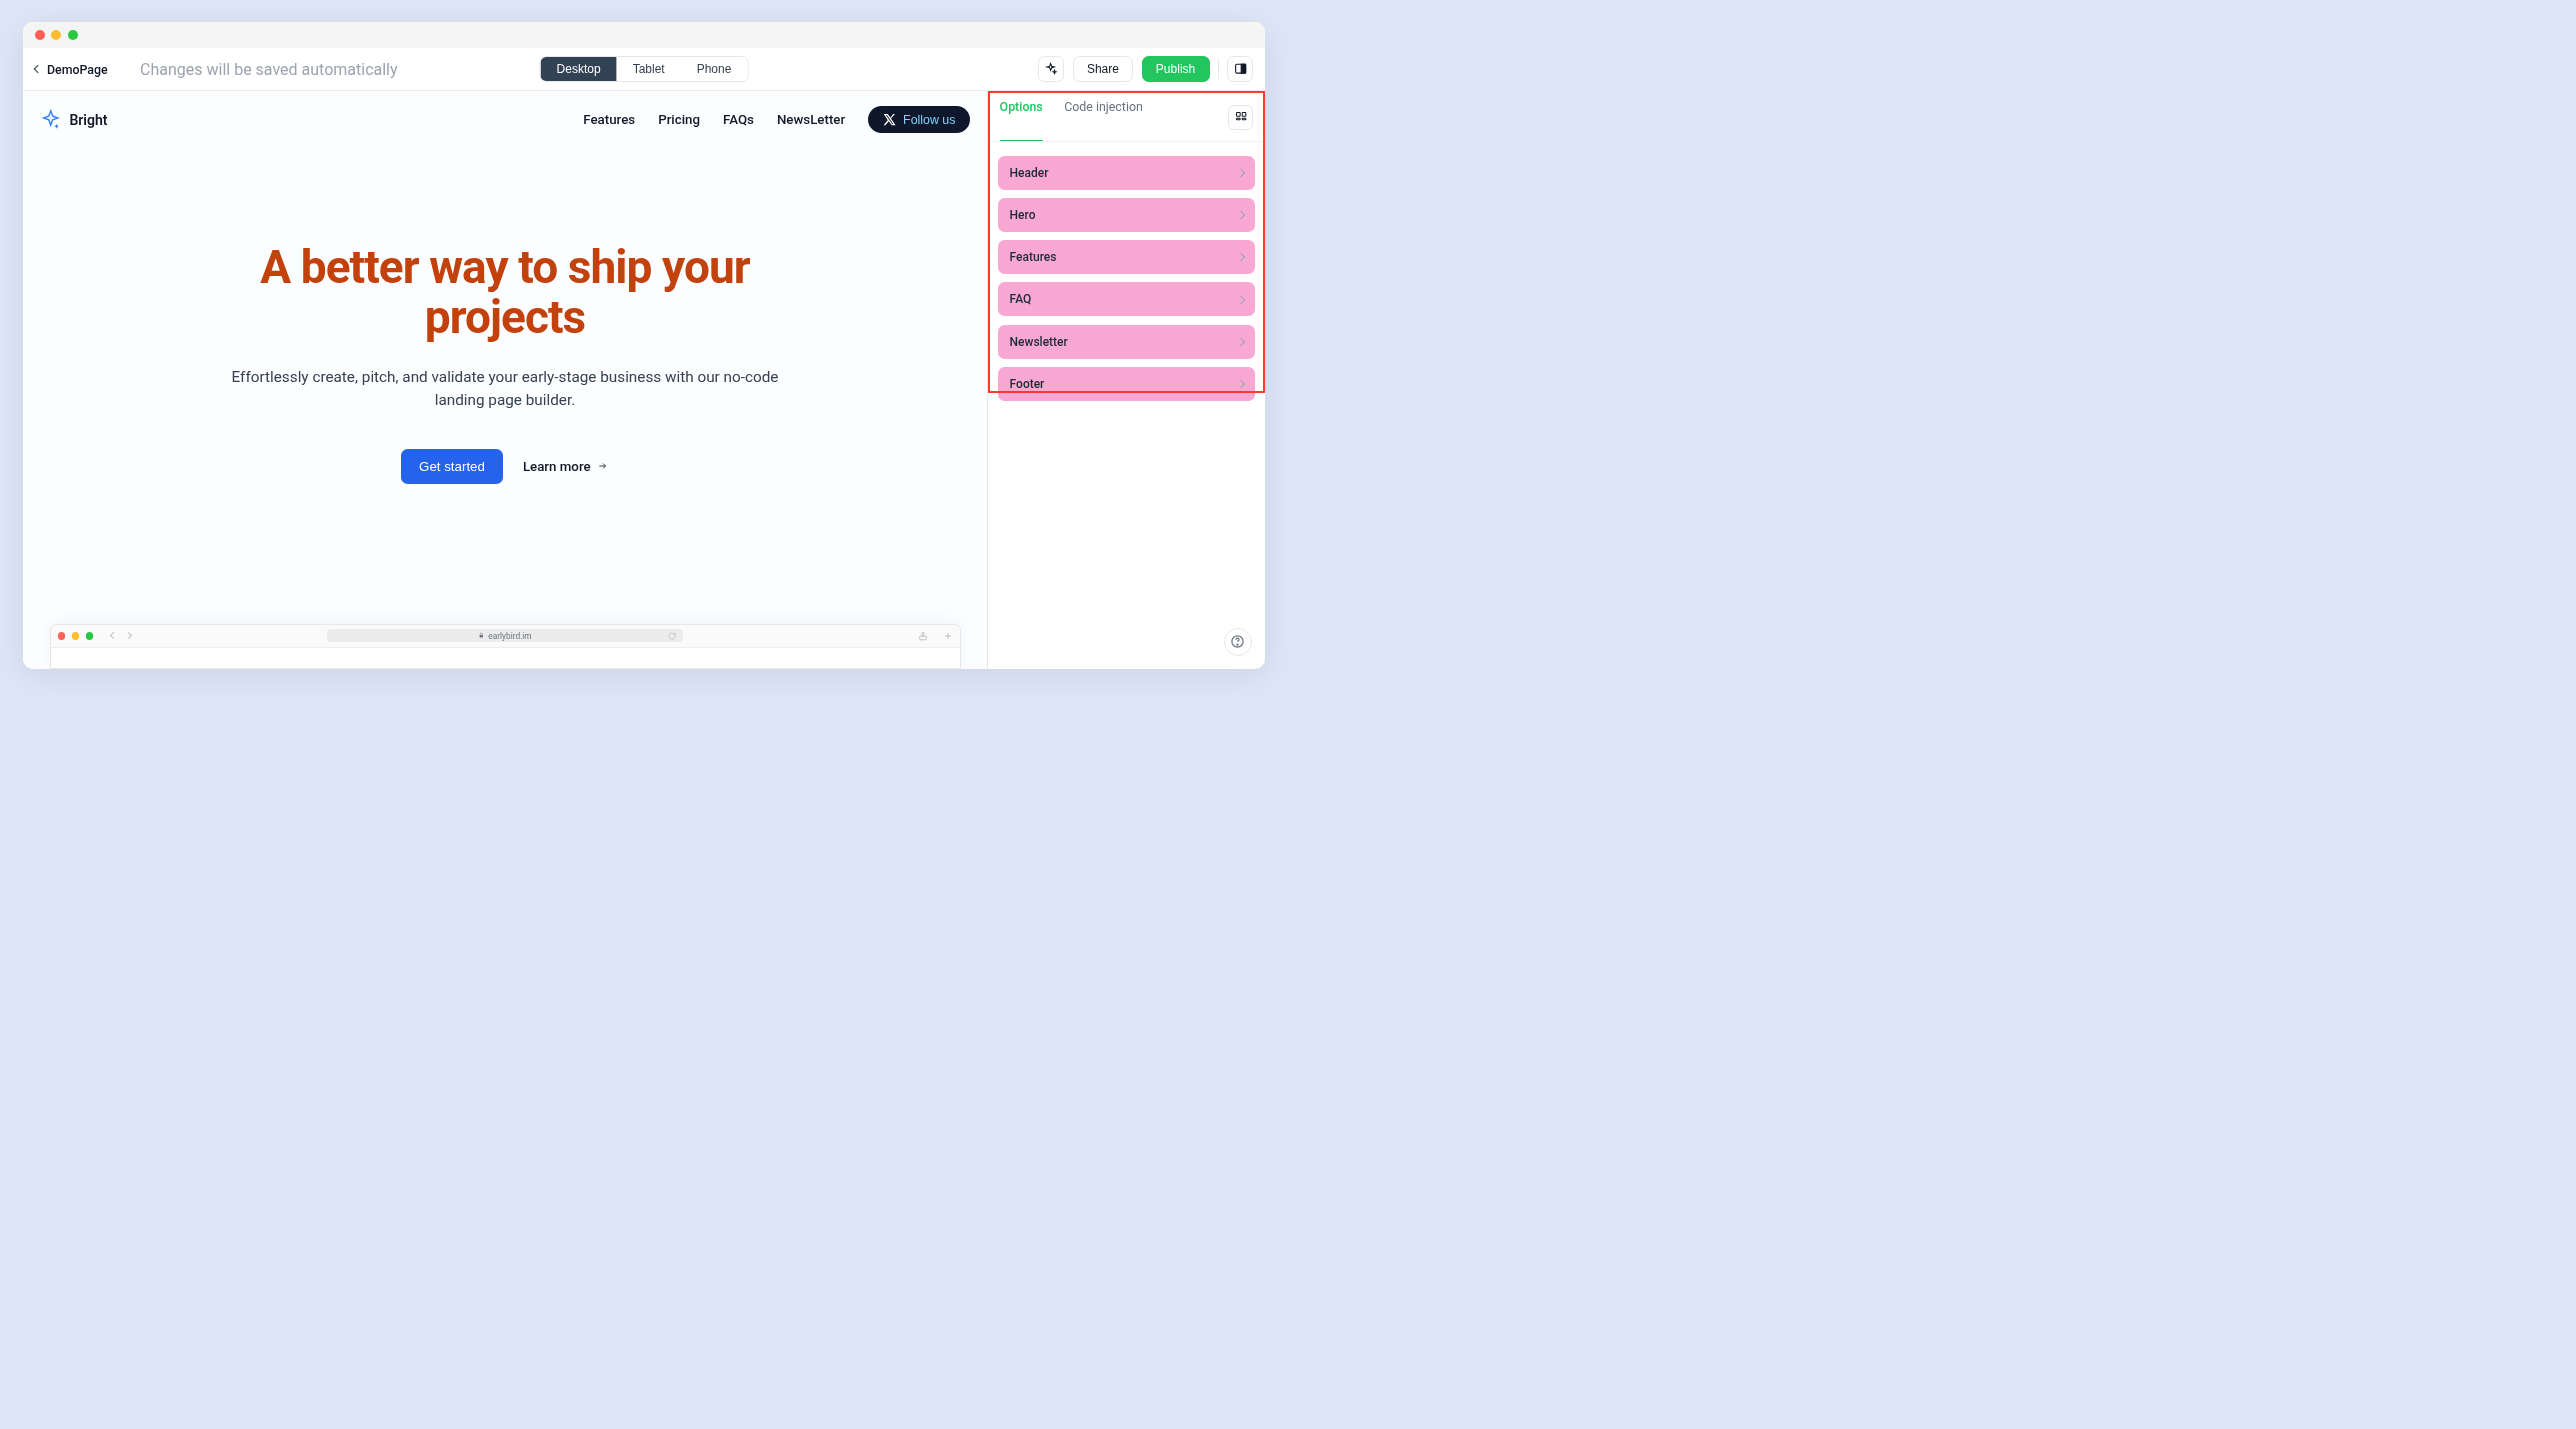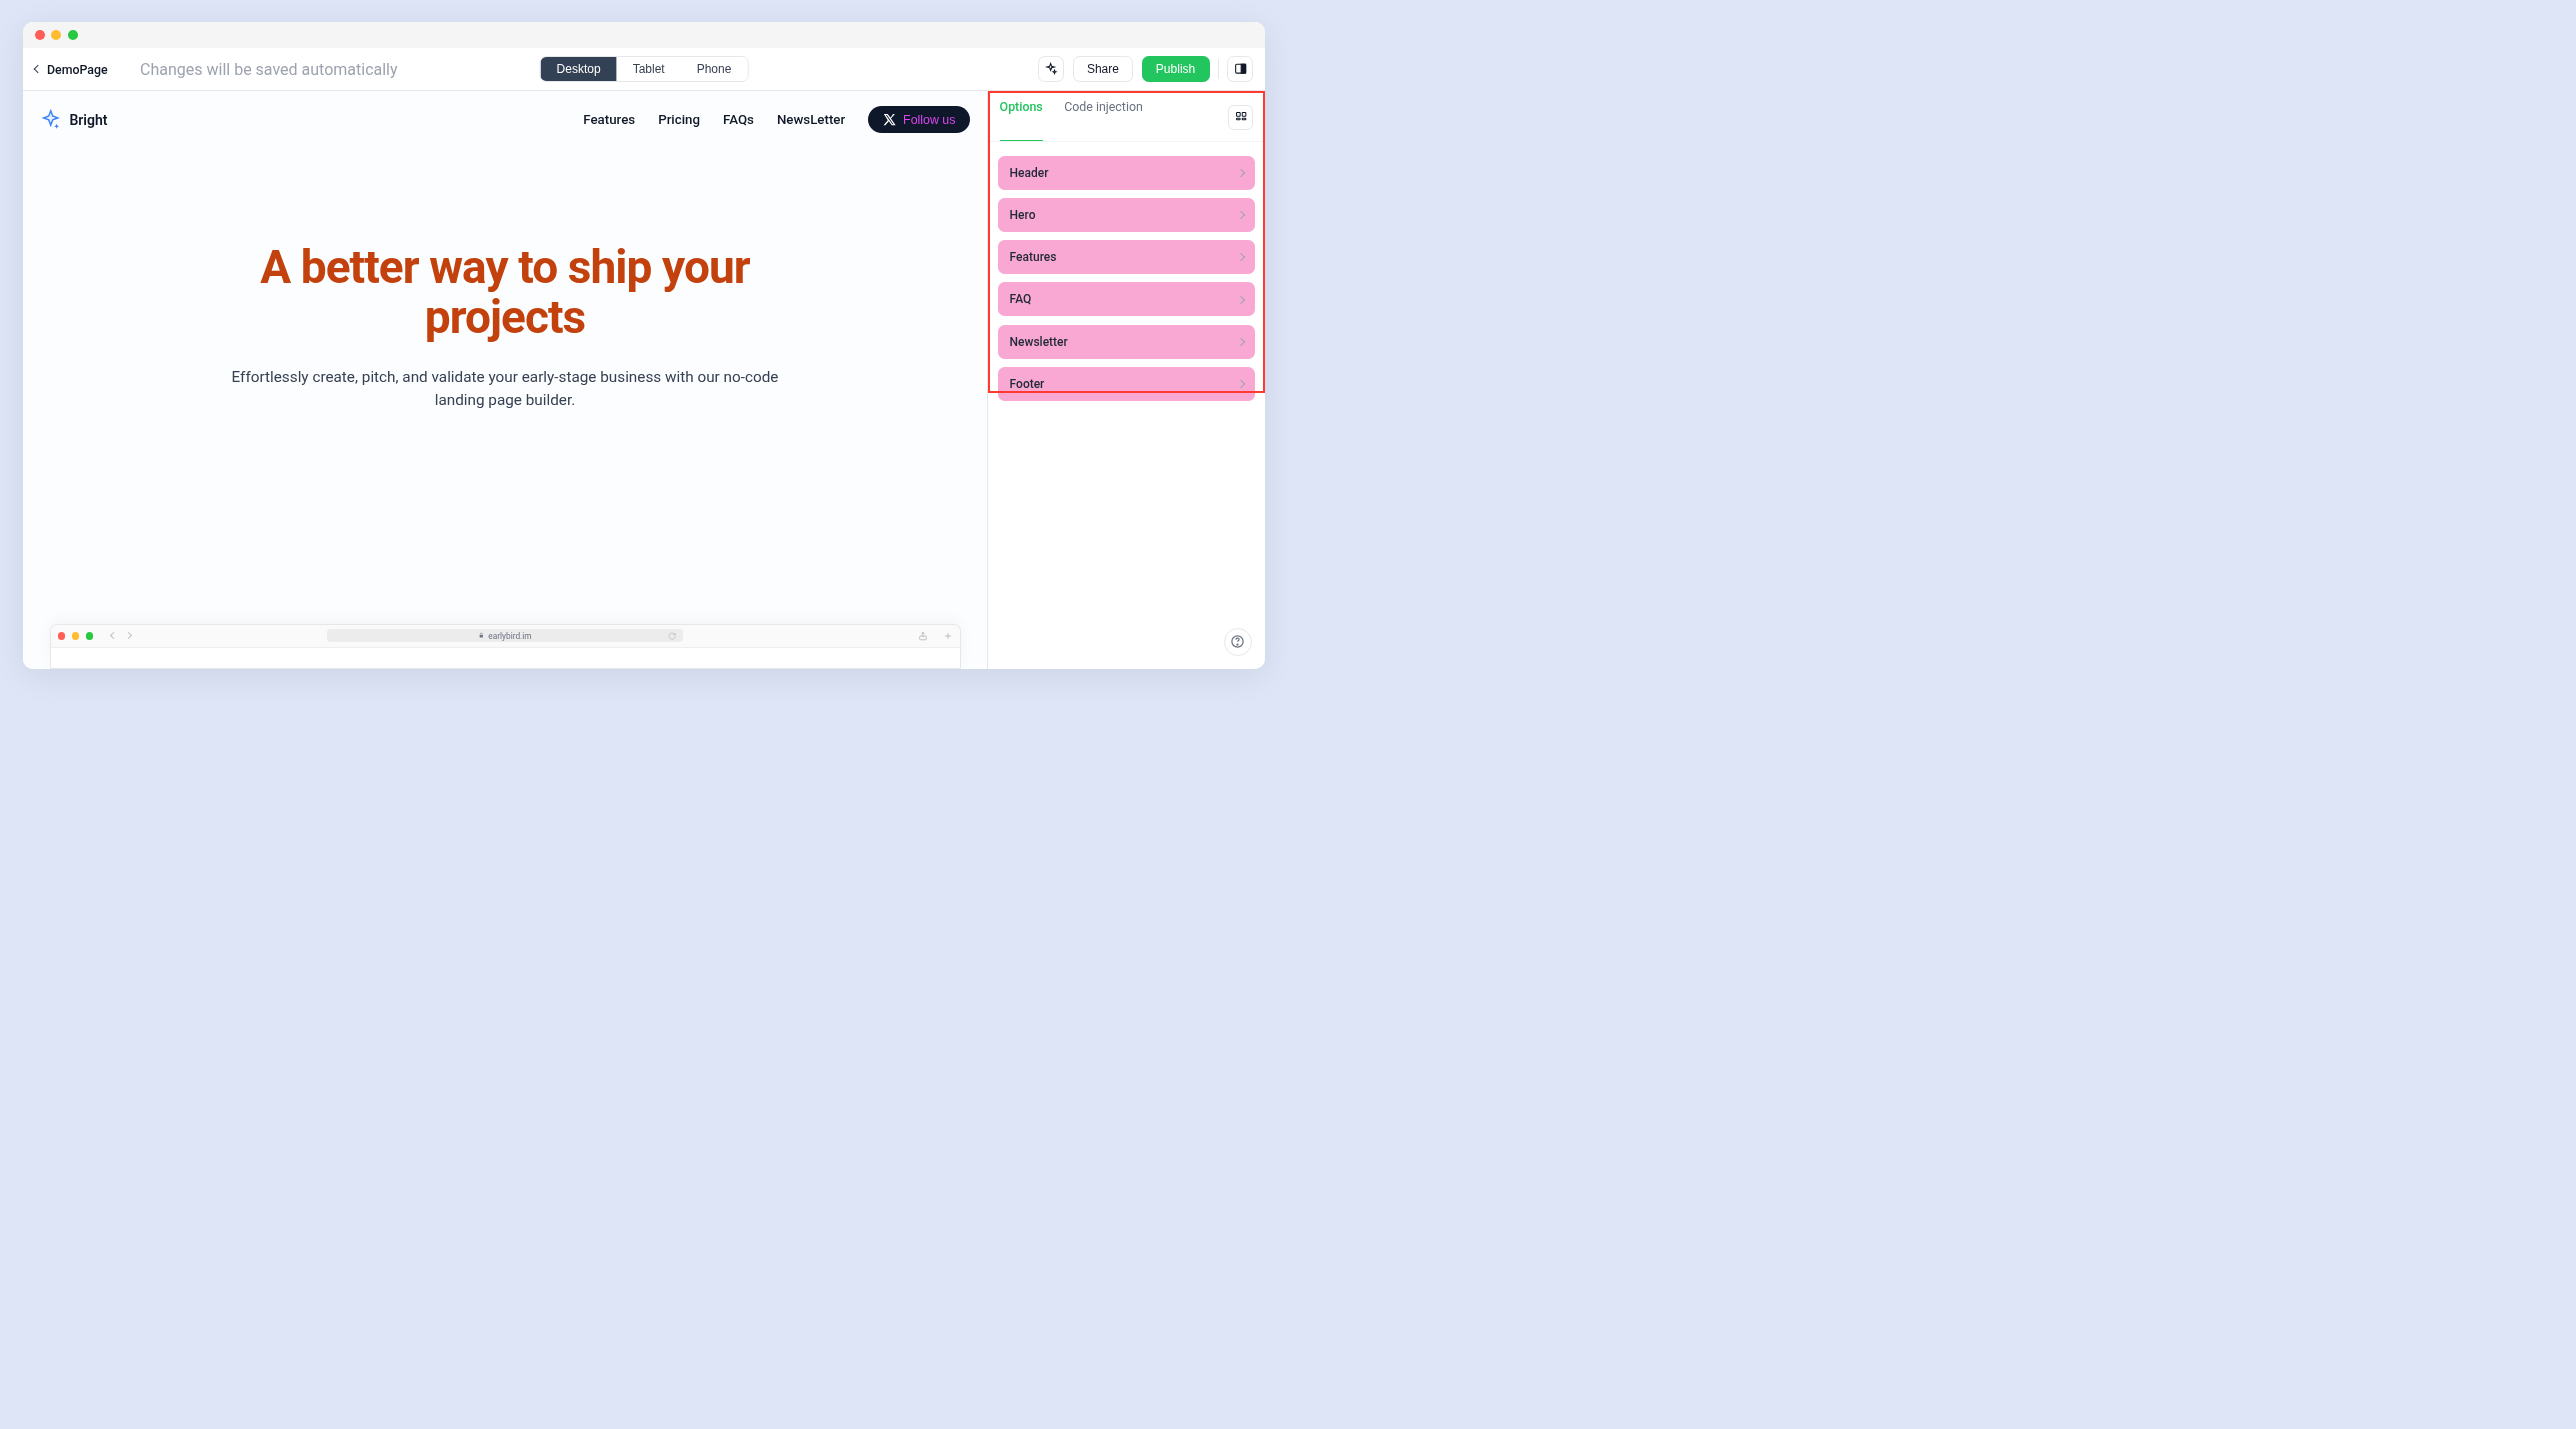--- a/index.html
+++ b/index.html
@@ -78,21 +78,21 @@
   
   .site-header {
     display:flex; align-items:center; padding:15px 16.6px; gap:11px;
   }
   .logo-wrap { display:flex; align-items:center; gap:8.3px; }
   .logo-svg { width:21.5px; height:21.5px; }
   .brand { font-size:14px; font-weight:600; color:#111827; }
   .nav { margin-left:auto; display:flex; align-items:center; gap:23px; }
   .nav a { font-size:13.3px; font-weight:500; color:#111827; text-decoration:none; cursor:pointer; }
   .follow-btn {
-    background:#0f172a; color:#d946ef; border:none; border-radius:828px;
+    background:#0f172a; color:#7dd3fc; border:none; border-radius:828px;
     padding:6.6px 15px; font-size:12.4px; font-weight:500; display:flex; align-items:center; gap:6.6px; cursor:pointer;
   }
   .x-icon { width:13.3px; height:13.3px; }
 
   .hero { text-align:center; padding: 95px 33px 33px; max-width:630px; margin:0 auto; }
   .hero h1 { font-size:46px; font-weight:700; letter-spacing:-0.02em; color:#c2410c; line-height:1.08; }
   .hero p  { margin-top:23px; font-size:15.3px; color:#374151; line-height:1.55; }
   .hero-cta { margin-top:36px; display:flex; justify-content:center; gap:20px; align-items:center; }
   .btn-primary { background:#2563eb; color:#fff; border:none; border-radius:6.6px; padding:10px 18px; font-size:13.3px; font-weight:500; cursor:pointer; }
   .btn-link { font-size:13.3px; font-weight:500; color:#111827; cursor:pointer; display:flex; align-items:center; gap:5px; }
@@ -209,20 +209,30 @@
               <path d="M18.244 2H21.5l-7.12 8.14L22.75 22h-6.9l-5.403-7.06L4.27 22H1l7.61-8.7L1.5 2h7.07l4.877 6.45L18.244 2zm-1.21 18.2h1.91L7.05 3.67H5l12.034 16.53z"></path>
             </svg>
             <span>Follow us</span>
           </button>
         </div>
       </div>
 
       <div class="hero">
         <h1>A better way to ship your projects</h1>
         <p>Effortlessly create, pitch, and validate your early-stage business with our no-code landing page builder.</p>
+        <div class="hero-cta">
+          <button class="btn-primary">Get started</button>
+          <div class="btn-link">
+            <span>Learn more</span>
+            <svg width="13.3" height="10" viewBox="0 0 24 24" fill="none" stroke="#111827" stroke-width="2">
+              <line x1="4" y1="12" x2="19" y2="12"></line>
+                <polyline points="13 6 19 12 13 18"></polyline>
+            </svg>
+          </div>
+        </div>
       </div>
 
       <div class="safari-mock">
         <div class="safari-bar">
           <div class="tl-dot tl-red"></div>
           <div class="tl-dot tl-yellow"></div>
           <div class="tl-dot tl-green"></div>
           <div class="safari-nav">
             <span class="s-chev l"></span>
             <span class="s-chev r"></span>

